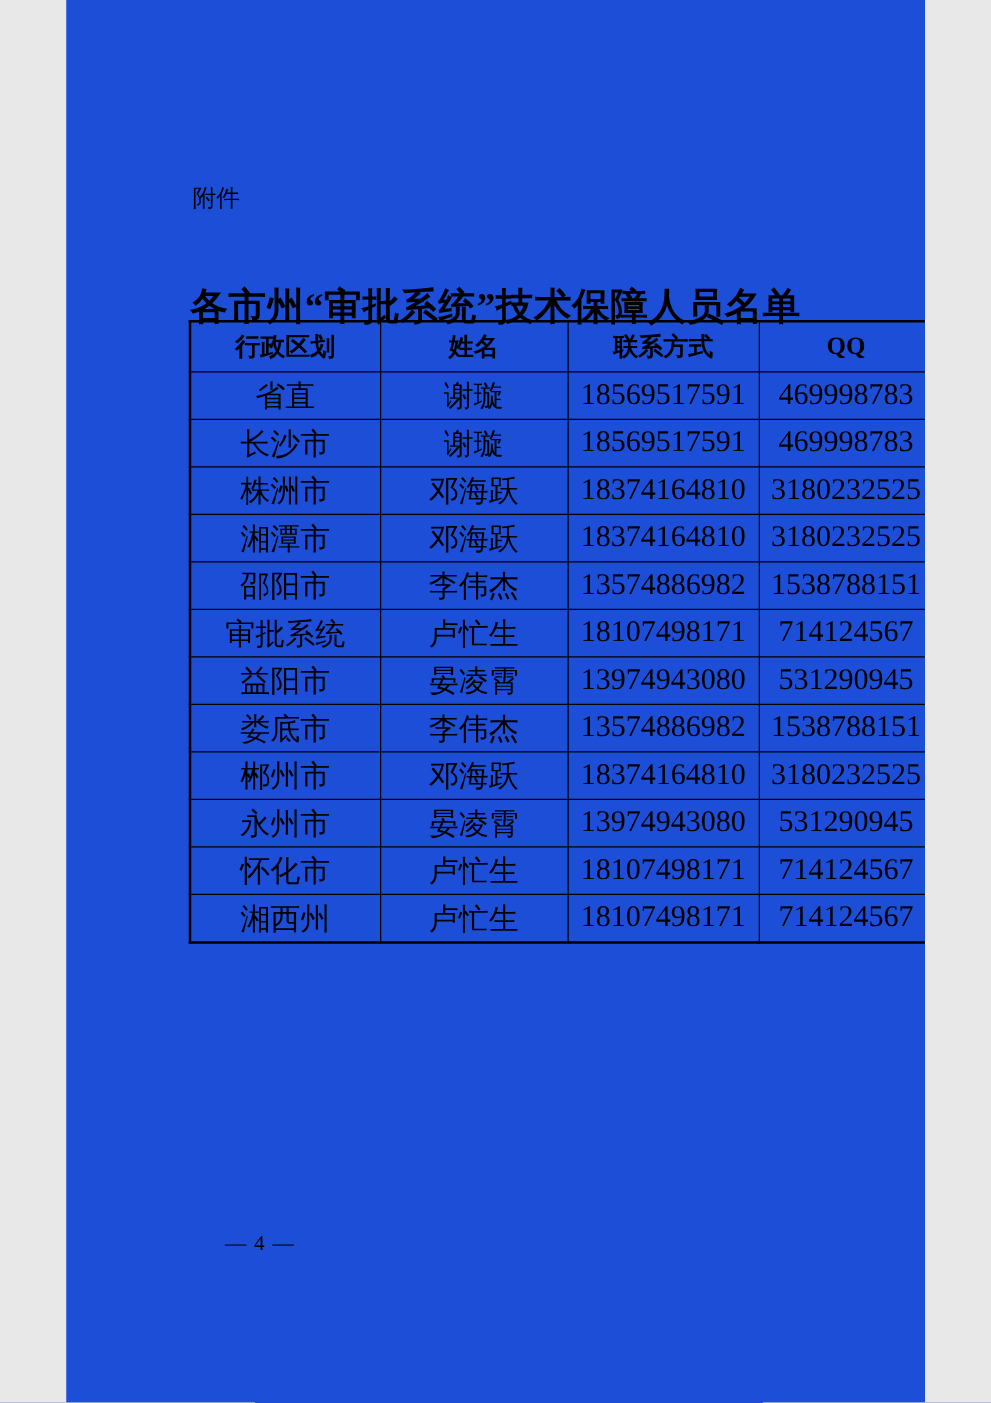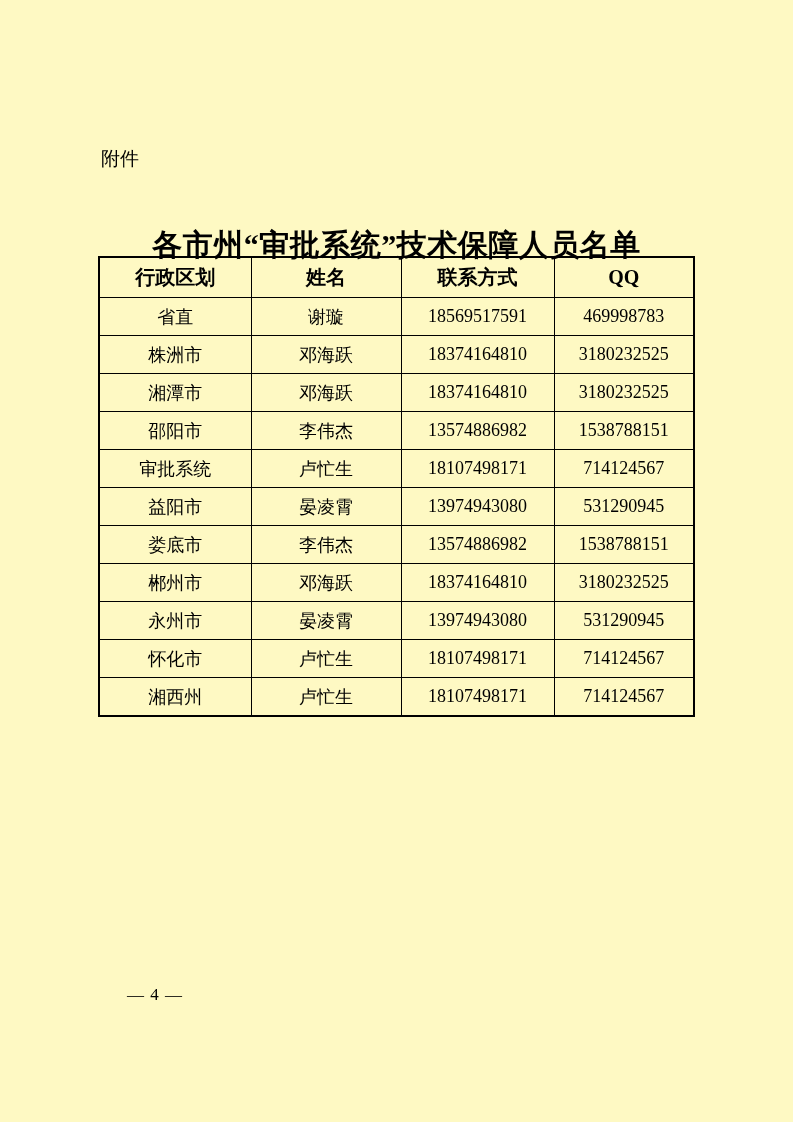--- a/index.html
+++ b/index.html
@@ -1,21 +1,21 @@
 <!DOCTYPE html>
 <html><head>
 <meta charset="utf-8">
 <style>
   html, body { margin: 0; padding: 0; background: #e8e8e8; }
   .page {
     position: relative;
-    width: 793px;
+    width: 687px;
     height: 1122px;
     margin: 0 auto;
-    background: #fef9c3;
+    background: #1d4ed8;
     color: #000000;
     font-family: "Liberation Serif", "DejaVu Serif", serif;
     overflow: hidden;
     text-decoration: underline;
   }
   .attachment-label {
     position: absolute;
     left: 101px;
     top: 146px;
     font-size: 19px;
@@ -53,21 +53,21 @@
     overflow: hidden;
     white-space: nowrap;
   }
   table.doc-table th {
     height: 39px;
     font-size: 20px;
     font-weight: bold;
   }
   table.doc-table td {
     height: 37px;
-    font-size: 18px;
+    font-size: 24px;
     font-weight: normal;
   }
   .footer-page-number {
     position: absolute;
     left: 127px;
     top: 985px;
     font-size: 17px;
     font-family: "Liberation Serif", "DejaVu Serif", serif;
     letter-spacing: 1px;
   }
@@ -92,20 +92,26 @@
       <tr>
         <th>行政区划</th>
         <th>姓名</th>
         <th>联系方式</th>
         <th>QQ</th>
       </tr>
     </thead>
     <tbody>
         <tr>
           <td>省直</td>
+          <td>谢璇</td>
+          <td>18569517591</td>
+          <td>469998783</td>
+        </tr>
+        <tr>
+          <td>长沙市</td>
           <td>谢璇</td>
           <td>18569517591</td>
           <td>469998783</td>
         </tr>
         <tr>
           <td>株洲市</td>
           <td>邓海跃</td>
           <td>18374164810</td>
           <td>3180232525</td>
         </tr>

